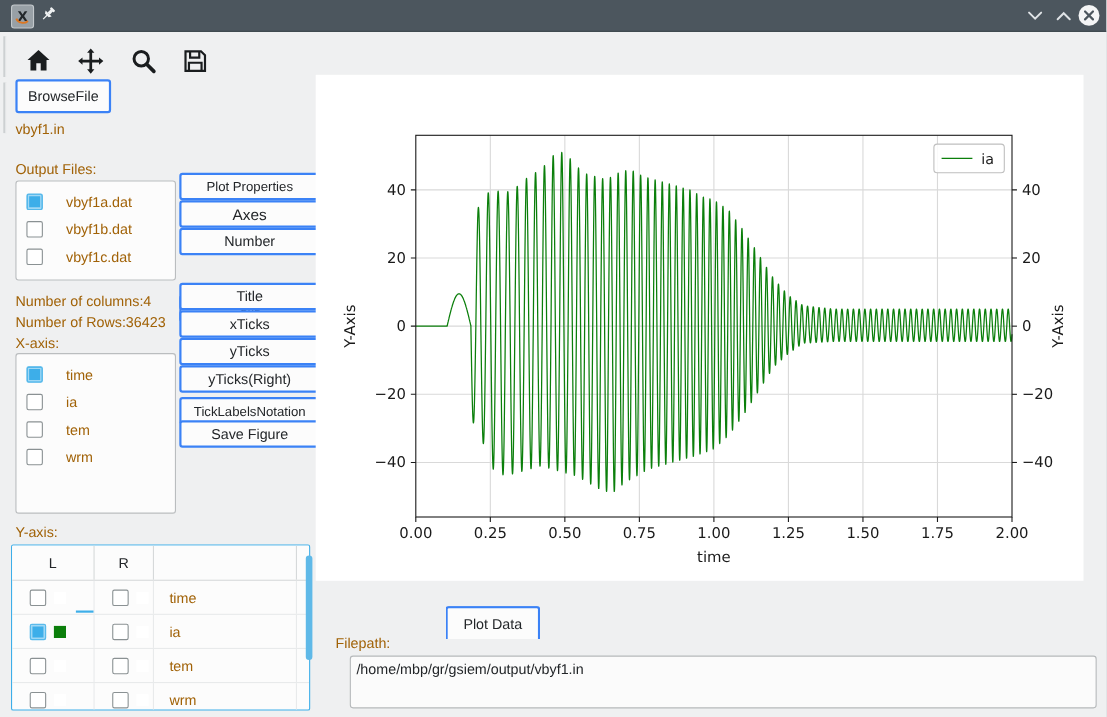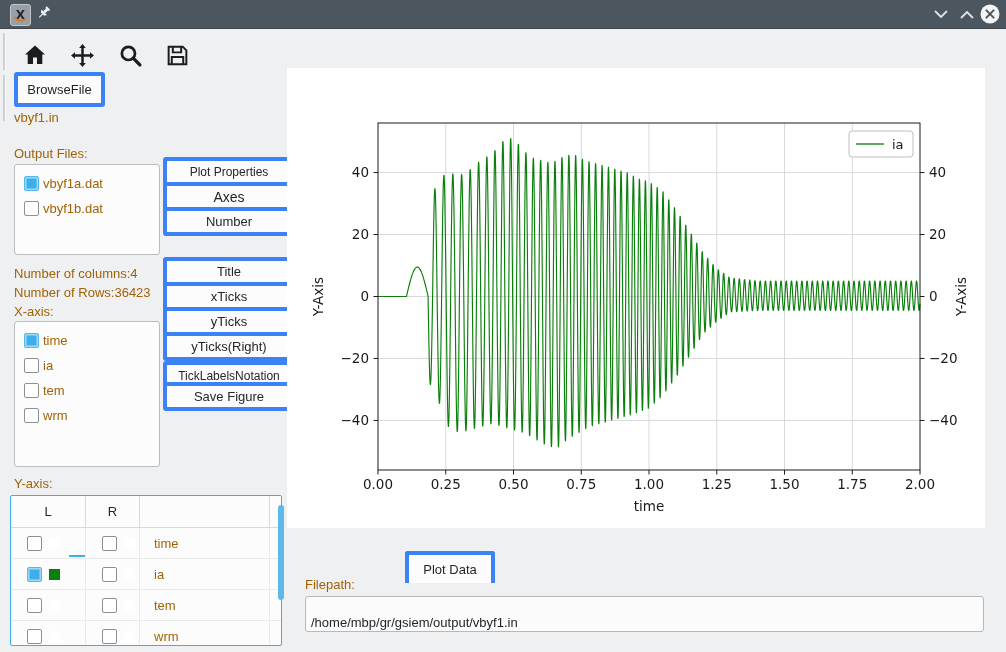--- a/index.html
+++ b/index.html
@@ -13,26 +13,26 @@
   .appicon{left:10px;top:4px;width:19px;height:20px;background:#98a0a6;border:1px solid #c3c8cc;
            border-radius:3px;display:flex;align-items:center;justify-content:center;}
   .winbtn{top:4px;width:20px;height:20px;display:flex;align-items:center;justify-content:center;cursor:pointer;}
 
   
   .handle{width:2px;background:#cdd0d2;border-right:1px solid #fafbfb;}
   .toolbtn{width:28px;height:28px;display:flex;align-items:center;justify-content:center;cursor:pointer;border-radius:3px;}
   .toolbtn svg{display:block;}
 
   
-  .btn{background:#fcfcfc;border:4px solid #3b82f6;border-radius:3px;color:#232629;
+  .btn{background:#fcfcfc;border:2px solid #3b82f6;border-radius:3px;color:#232629;
        font-size:13px;display:flex;align-items:center;justify-content:center;cursor:pointer;
        font-family:"Liberation Sans",sans-serif;white-space:nowrap;overflow:hidden;}
   .label{font-size:13px;color:#a16207;}
   .listbox{background:#fcfcfc;border:1px solid #babdbf;border-radius:3px;padding-top:6px;box-sizing:border-box;}
-  .lrow{display:flex;align-items:center;gap:4px;padding:5px 0 5px 9px;}
+  .lrow{display:flex;align-items:center;gap:21px;padding:5px 0 5px 9px;}
   .cb{width:15px;height:15px;border:1px solid #8a9193;border-radius:2px;background:#fff;box-sizing:border-box;flex:none;}
   .cb.on{border:1px solid #55b8ea;background:#3daee9;box-shadow:inset 0 0 0 1.5px #9fd8f5;}
 
   
   .ytable{background:#fcfcfc;border:1px solid #3daee9;border-radius:2px;box-sizing:border-box;overflow:hidden;}
   .ytable .hdr{display:flex;height:31px;border-bottom:1px solid #d6d9da;background:#fcfcfc;}
   .ytable .hcell{display:flex;align-items:center;justify-content:center;font-size:13px;border-right:1px solid #d6d9da;box-sizing:border-box;}
   .ytable .trow{display:flex;height:30px;border-bottom:1px solid #e8eaeb;}
   .ytable .tcell{display:flex;align-items:center;border-right:1px solid #e8eaeb;box-sizing:border-box;}
   .swatch{width:11px;height:11px;margin-left:7px;flex:none;}
@@ -121,20 +121,24 @@
 
   <div class="abs label" style="left:14px;top:146px;">Output Files:</div>
   <div class="abs listbox" style="left:14px;top:164px;width:146px;height:91px;" id="output-list">
       <div class="lrow">
         <span class="cb on"></span>
         <span class="label">vbyf1a.dat</span>
       </div>
       <div class="lrow">
         <span class="cb"></span>
         <span class="label">vbyf1b.dat</span>
+      </div>
+      <div class="lrow">
+        <span class="cb"></span>
+        <span class="label">vbyf1c.dat</span>
       </div>
     </div>
 
   <div class="abs label" style="left:14px;top:266px;">Number of columns:4</div>
   <div class="abs label" style="left:14px;top:285px;">Number of Rows:36423</div>
   <div class="abs label" style="left:14px;top:304px;">X-axis:</div>
   <div class="abs listbox" style="left:14px;top:321px;width:146px;height:146px;" id="xaxis-list">
       <div class="lrow">
         <span class="cb on"></span>
         <span class="label">time</span>
@@ -289,17 +293,17 @@
         <rect x="562" y="63" width="64" height="26" rx="3" fill="#ffffff" fill-opacity="0.85" stroke="#bfbfbf" stroke-width="1"></rect>
         <line x1="569" y1="76" x2="597" y2="76" stroke="#0b7f0b" stroke-width="1.3"></line>
         <text x="605" y="81" font-family="DejaVu Sans, sans-serif" font-size="13px" fill="#1a1a1a">ia</text>
       </svg>
   </div>
 
   <div class="abs btn" style="left:405px;top:551px;width:82px;height:28px;border-bottom-left-radius:0;border-bottom-right-radius:0;border-bottom:none;">
     <span>Plot Data</span>
   </div>
   <div class="abs label" style="left:305px;top:577px;">Filepath:</div>
-  <div class="abs input" style="left:305px;top:596px;width:679px;height:36px;align-items:flex-start;padding-top:18px;">
+  <div class="abs input" style="left:318px;top:596px;width:679px;height:48px;align-items:flex-start;padding-top:4px;">
     <span>/home/mbp/gr/gsiem/output/vbyf1.in</span>
   </div>
 
 </div>
 
 </body></html>

